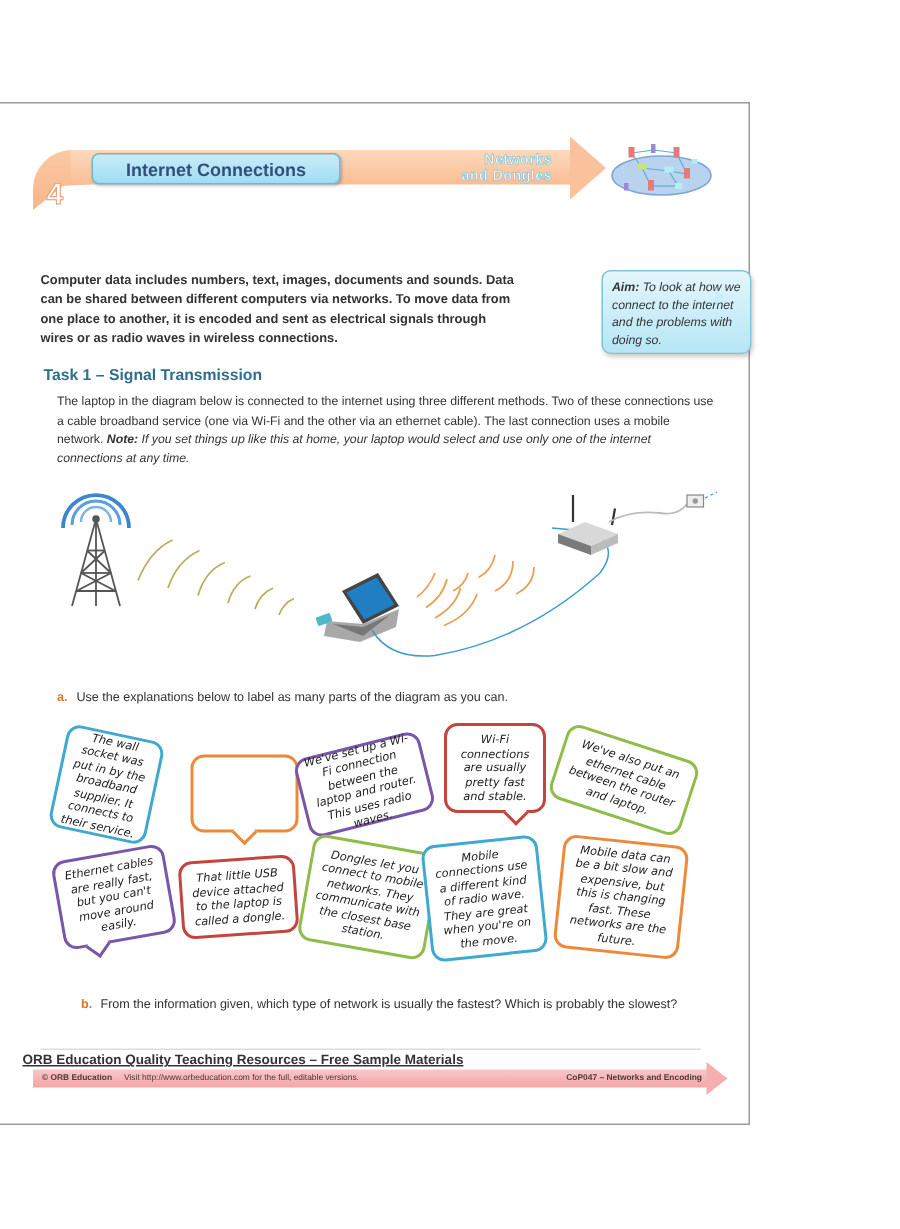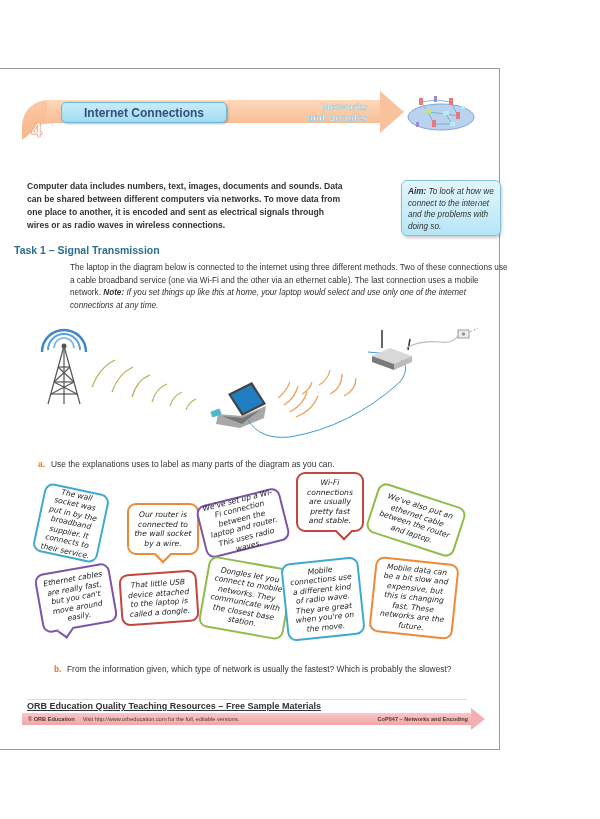--- a/index.html
+++ b/index.html
@@ -62,25 +62,25 @@
     padding: 5px 6px; font-size: 8.2px; line-height: 11.5px; font-style: italic; color: #333; margin-left: 24px;
   }
   .aim-tip {
     position: absolute; left: 477px; top: 192px; width: 0; height: 0;
     border-top: 6px solid transparent; border-bottom: 6px solid transparent;
     border-left: 6px solid #c8eef9;
   }
   .aim b { font-weight: bold; }
 
   .task-heading {
-    position: absolute; left: 14px; top: 244px; font-size: 10.5px; font-weight: bold; color: #2d6f8e;
+    position: absolute; left: 29px; top: 244px; font-size: 10.5px; font-weight: bold; color: #2d6f8e;
   }
   .task-text {
     position: absolute; left: 38px; top: 262px; width: 440px;
-    font-size: 8.2px; line-height: 12.5px; color: #333; margin-left: 32px;
+    font-size: 8.2px; line-height: 12.5px; color: #333;
   }
   .task-text i { font-style: italic; }
   .task-text b { font-weight: bold; font-style: italic; }
 
   .diagram { position: absolute; left: 20px; top: 312px; width: 460px; height: 130px; }
 
   .question {
     position: absolute; left: 38px; font-size: 8.4px; color: #333;
   }
   .question .qletter { color: #e0781f; font-weight: bold; display: inline-block; width: 13px; }
@@ -91,21 +91,21 @@
     font-size: 7.6px; line-height: 9.5px; font-style: italic; color: #222;
     text-align: center; display: flex; align-items: center; justify-content: center;
     padding: 4px; font-family: "DejaVu Sans", sans-serif;
   }
   .bubble .tail {
     position: absolute; width: 12px; height: 12px; background: #fff; border: 2px solid;
     border-top: none; border-left: none;
   }
 
   .footer-title {
-    position: absolute; left: 27px; top: 701px; font-size: 9px; font-weight: bold;
+    position: absolute; left: 15px; top: 701px; font-size: 9px; font-weight: bold;
     color: #333; text-decoration: underline;
   }
   .footer-line { position: absolute; left: 27px; top: 699px; width: 440px; height: 1px; background: #ddd; }
   .footer-bar {
     position: absolute; left: 22px; top: 713px; width: 450px; height: 12px;
     background: linear-gradient(180deg, #f9c7c7, #f2a5a5);
     font-size: 5.6px; line-height: 12px; color: #4a3a3a; padding-left: 6px;
   }
   .footer-head {
     position: absolute; left: 471px; top: 708px; width: 0; height: 0;
@@ -228,34 +228,33 @@
     <polygon points="374,52 392,44 392,50 374,58" fill="#bcbcbc"></polygon>
   </g>
 
   <path d="M386 36 Q400 28 420 30 Q432 32 438 24 L442 22" fill="none" stroke="#bbb" stroke-width="1.2"></path>
   <rect x="438" y="18" width="11" height="8" fill="#eee" stroke="#888" stroke-width="0.8"></rect>
   <circle cx="443.5" cy="22" r="1.8" fill="#999"></circle>
   <path d="M450 20 L458 16" stroke="#3a9dd0" stroke-width="0.8" stroke-dasharray="2 2"></path>
 </svg>
 
 <div class="question" style="top:459px;">
-  <span class="qletter">a.</span><span>Use the explanations uses to label as many parts of the diagram as you can.</span>
+  <span class="qletter">a.</span><span>Use the explanations below to label as many parts of the diagram as you can.</span>
 </div>
 
 <div class="bubble" style="left:38px; top:488px; width:66px; height:70px; border-color:#3fa9cf; transform:rotate(12deg);">
   <span>The wall socket was put in by the broadband supplier. It connects to their service.</span>
 </div>
 <div class="bubble" style="left:127px; top:503px; width:72px; height:52px; border-color:#ec8a3a;">
-  <span>Our router is connected to the wall socket by a wire.</span>
   <div class="tail" style="left:28px; bottom:-8px; border-color:#ec8a3a; transform:rotate(45deg);"></div>
 </div>
 <div class="bubble" style="left:200px; top:496px; width:86px; height:54px; border-color:#7b55a8; transform:rotate(-14deg);">
   <span>We've set up a Wi-Fi connection between the laptop and router. This uses radio waves.</span>
 </div>
-<div class="bubble" style="left:296px; top:472px; width:68px; height:60px; border-color:#c2463d;">
+<div class="bubble" style="left:296px; top:482px; width:68px; height:60px; border-color:#c2463d;">
   <span>Wi-Fi connections are usually pretty fast and stable.</span>
   <div class="tail" style="left:40px; bottom:-8px; border-color:#c2463d; transform:rotate(45deg);"></div>
 </div>
 <div class="bubble" style="left:370px; top:494px; width:92px; height:52px; border-color:#8fbc4b; transform:rotate(18deg);">
   <span>We've also put an ethernet cable between the router and laptop.</span>
 </div>
 
 <div class="bubble" style="left:38px; top:568px; width:76px; height:60px; border-color:#7b55a8; transform:rotate(-10deg);">
   <span>Ethernet cables are really fast, but you can't move around easily.</span>
   <div class="tail" style="left:14px; bottom:-8px; border-color:#7b55a8; transform:rotate(45deg);"></div>

